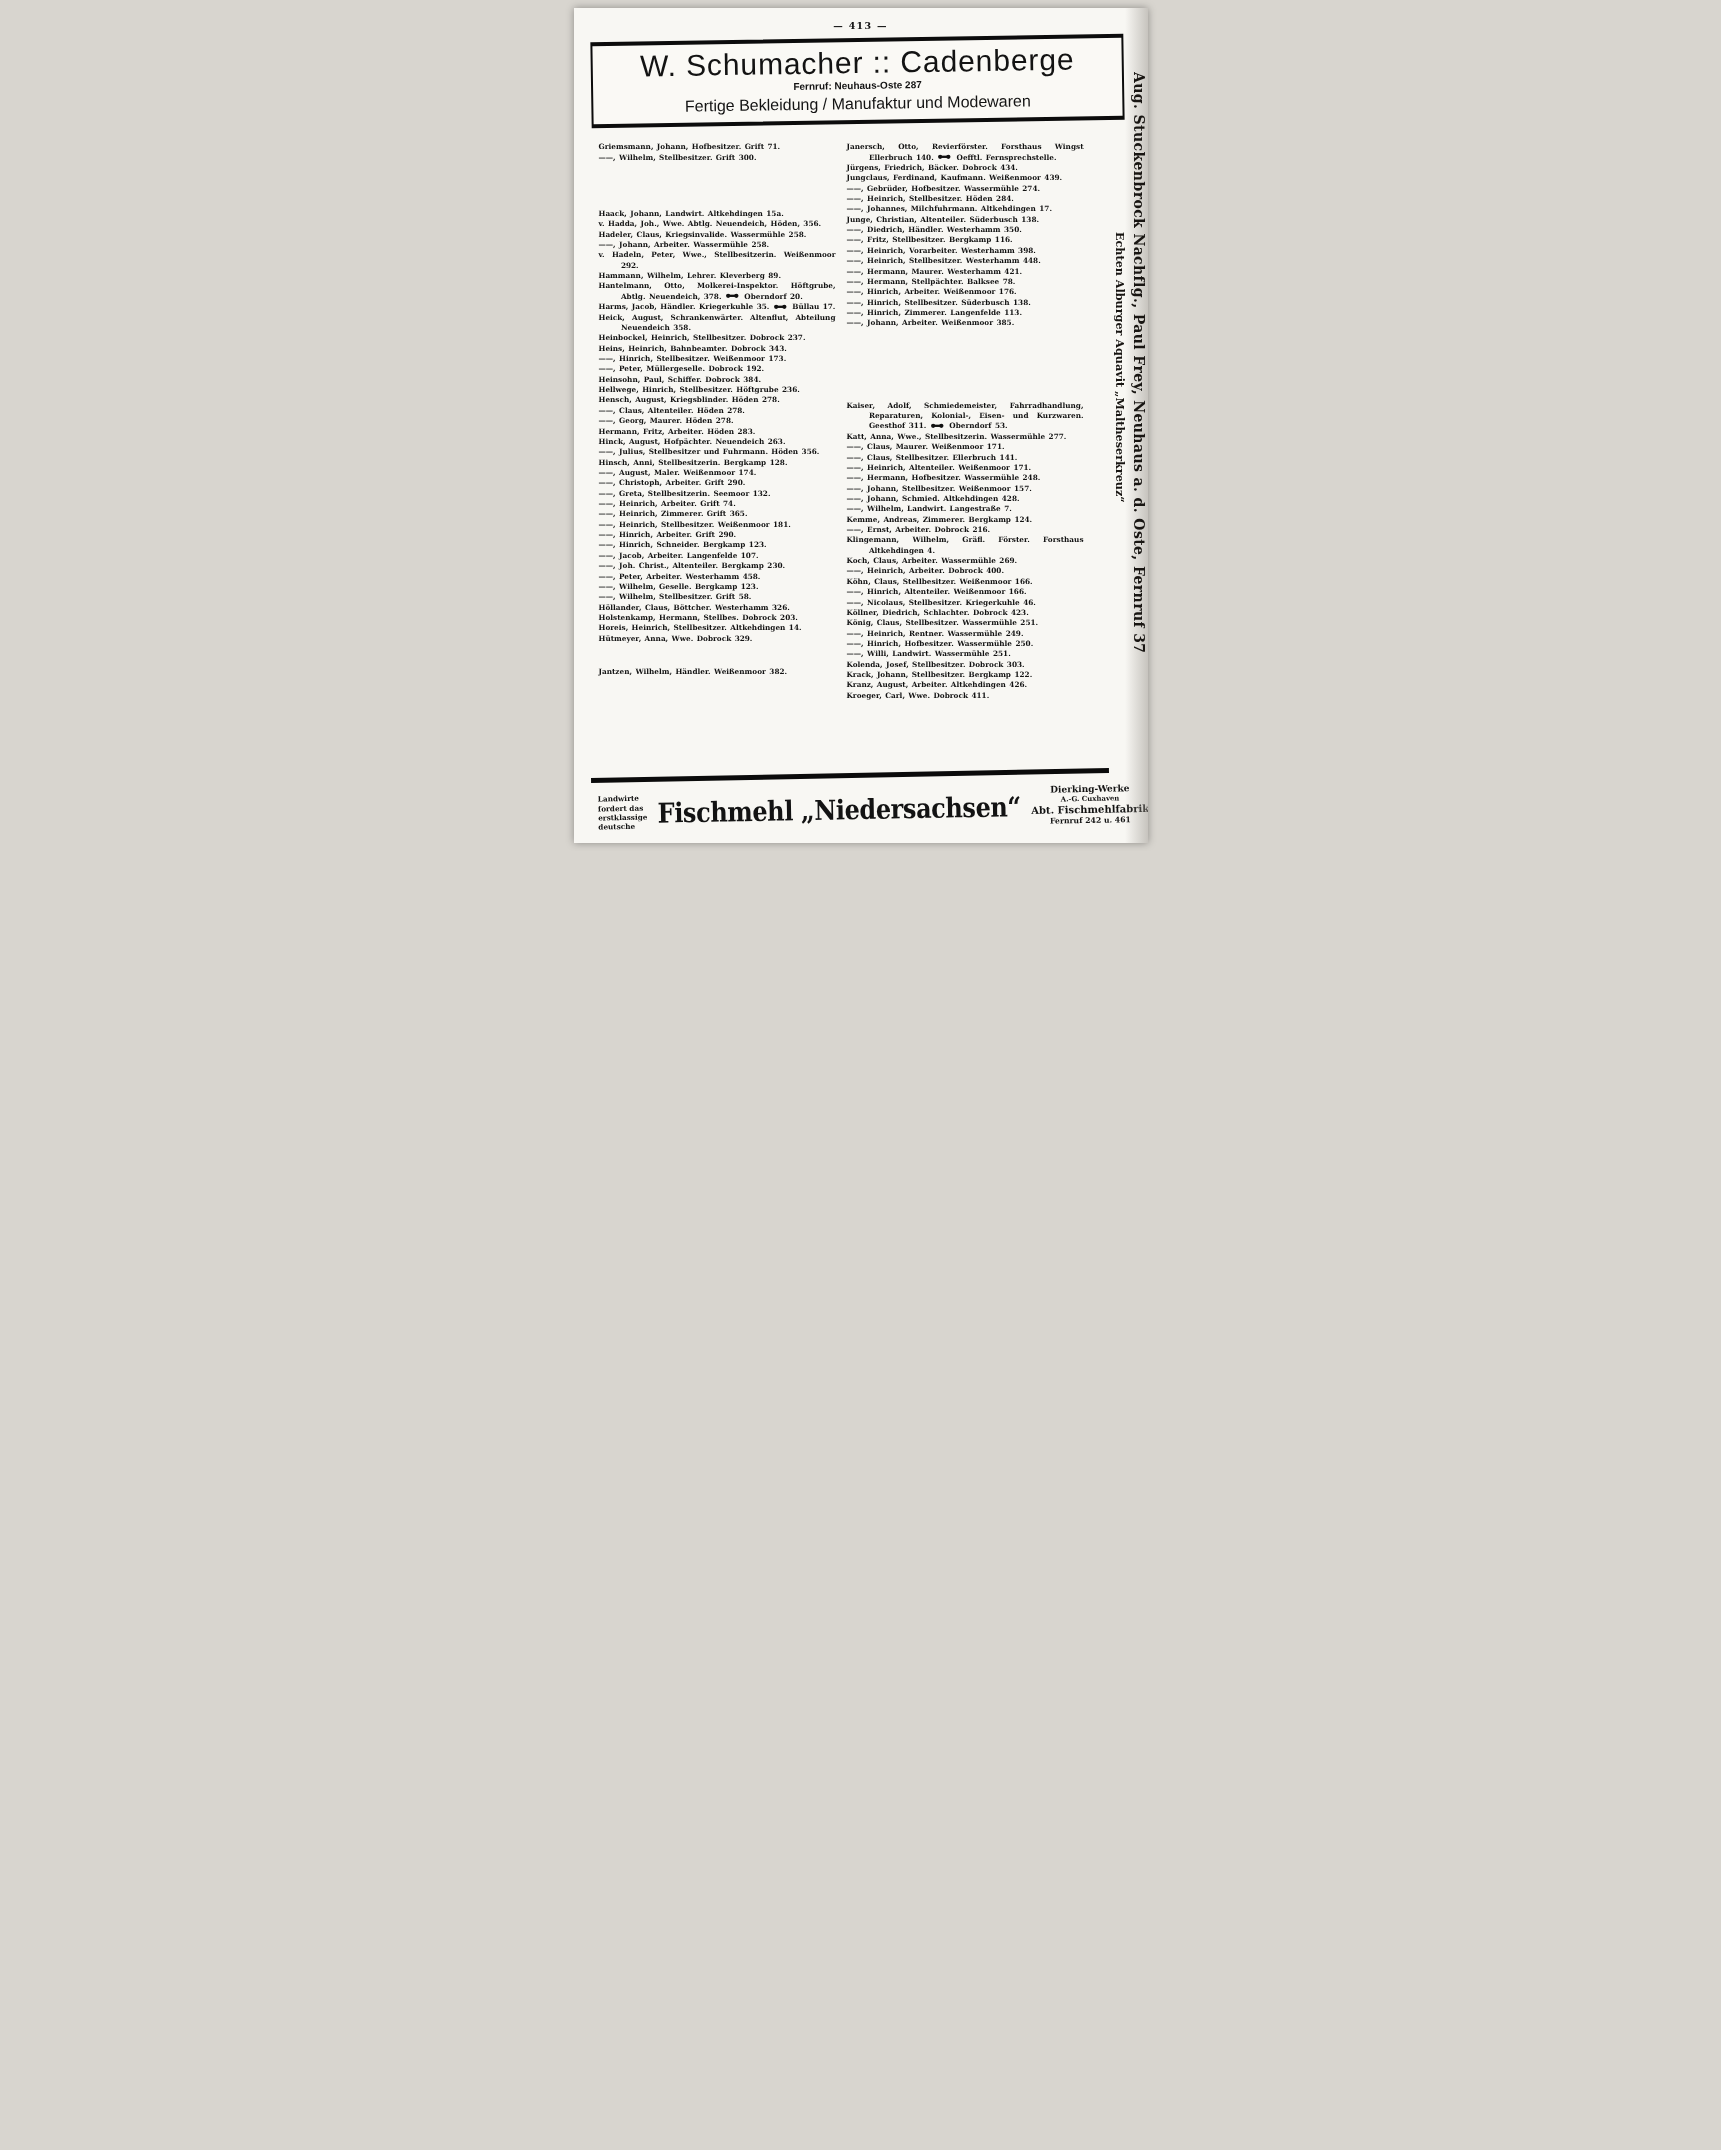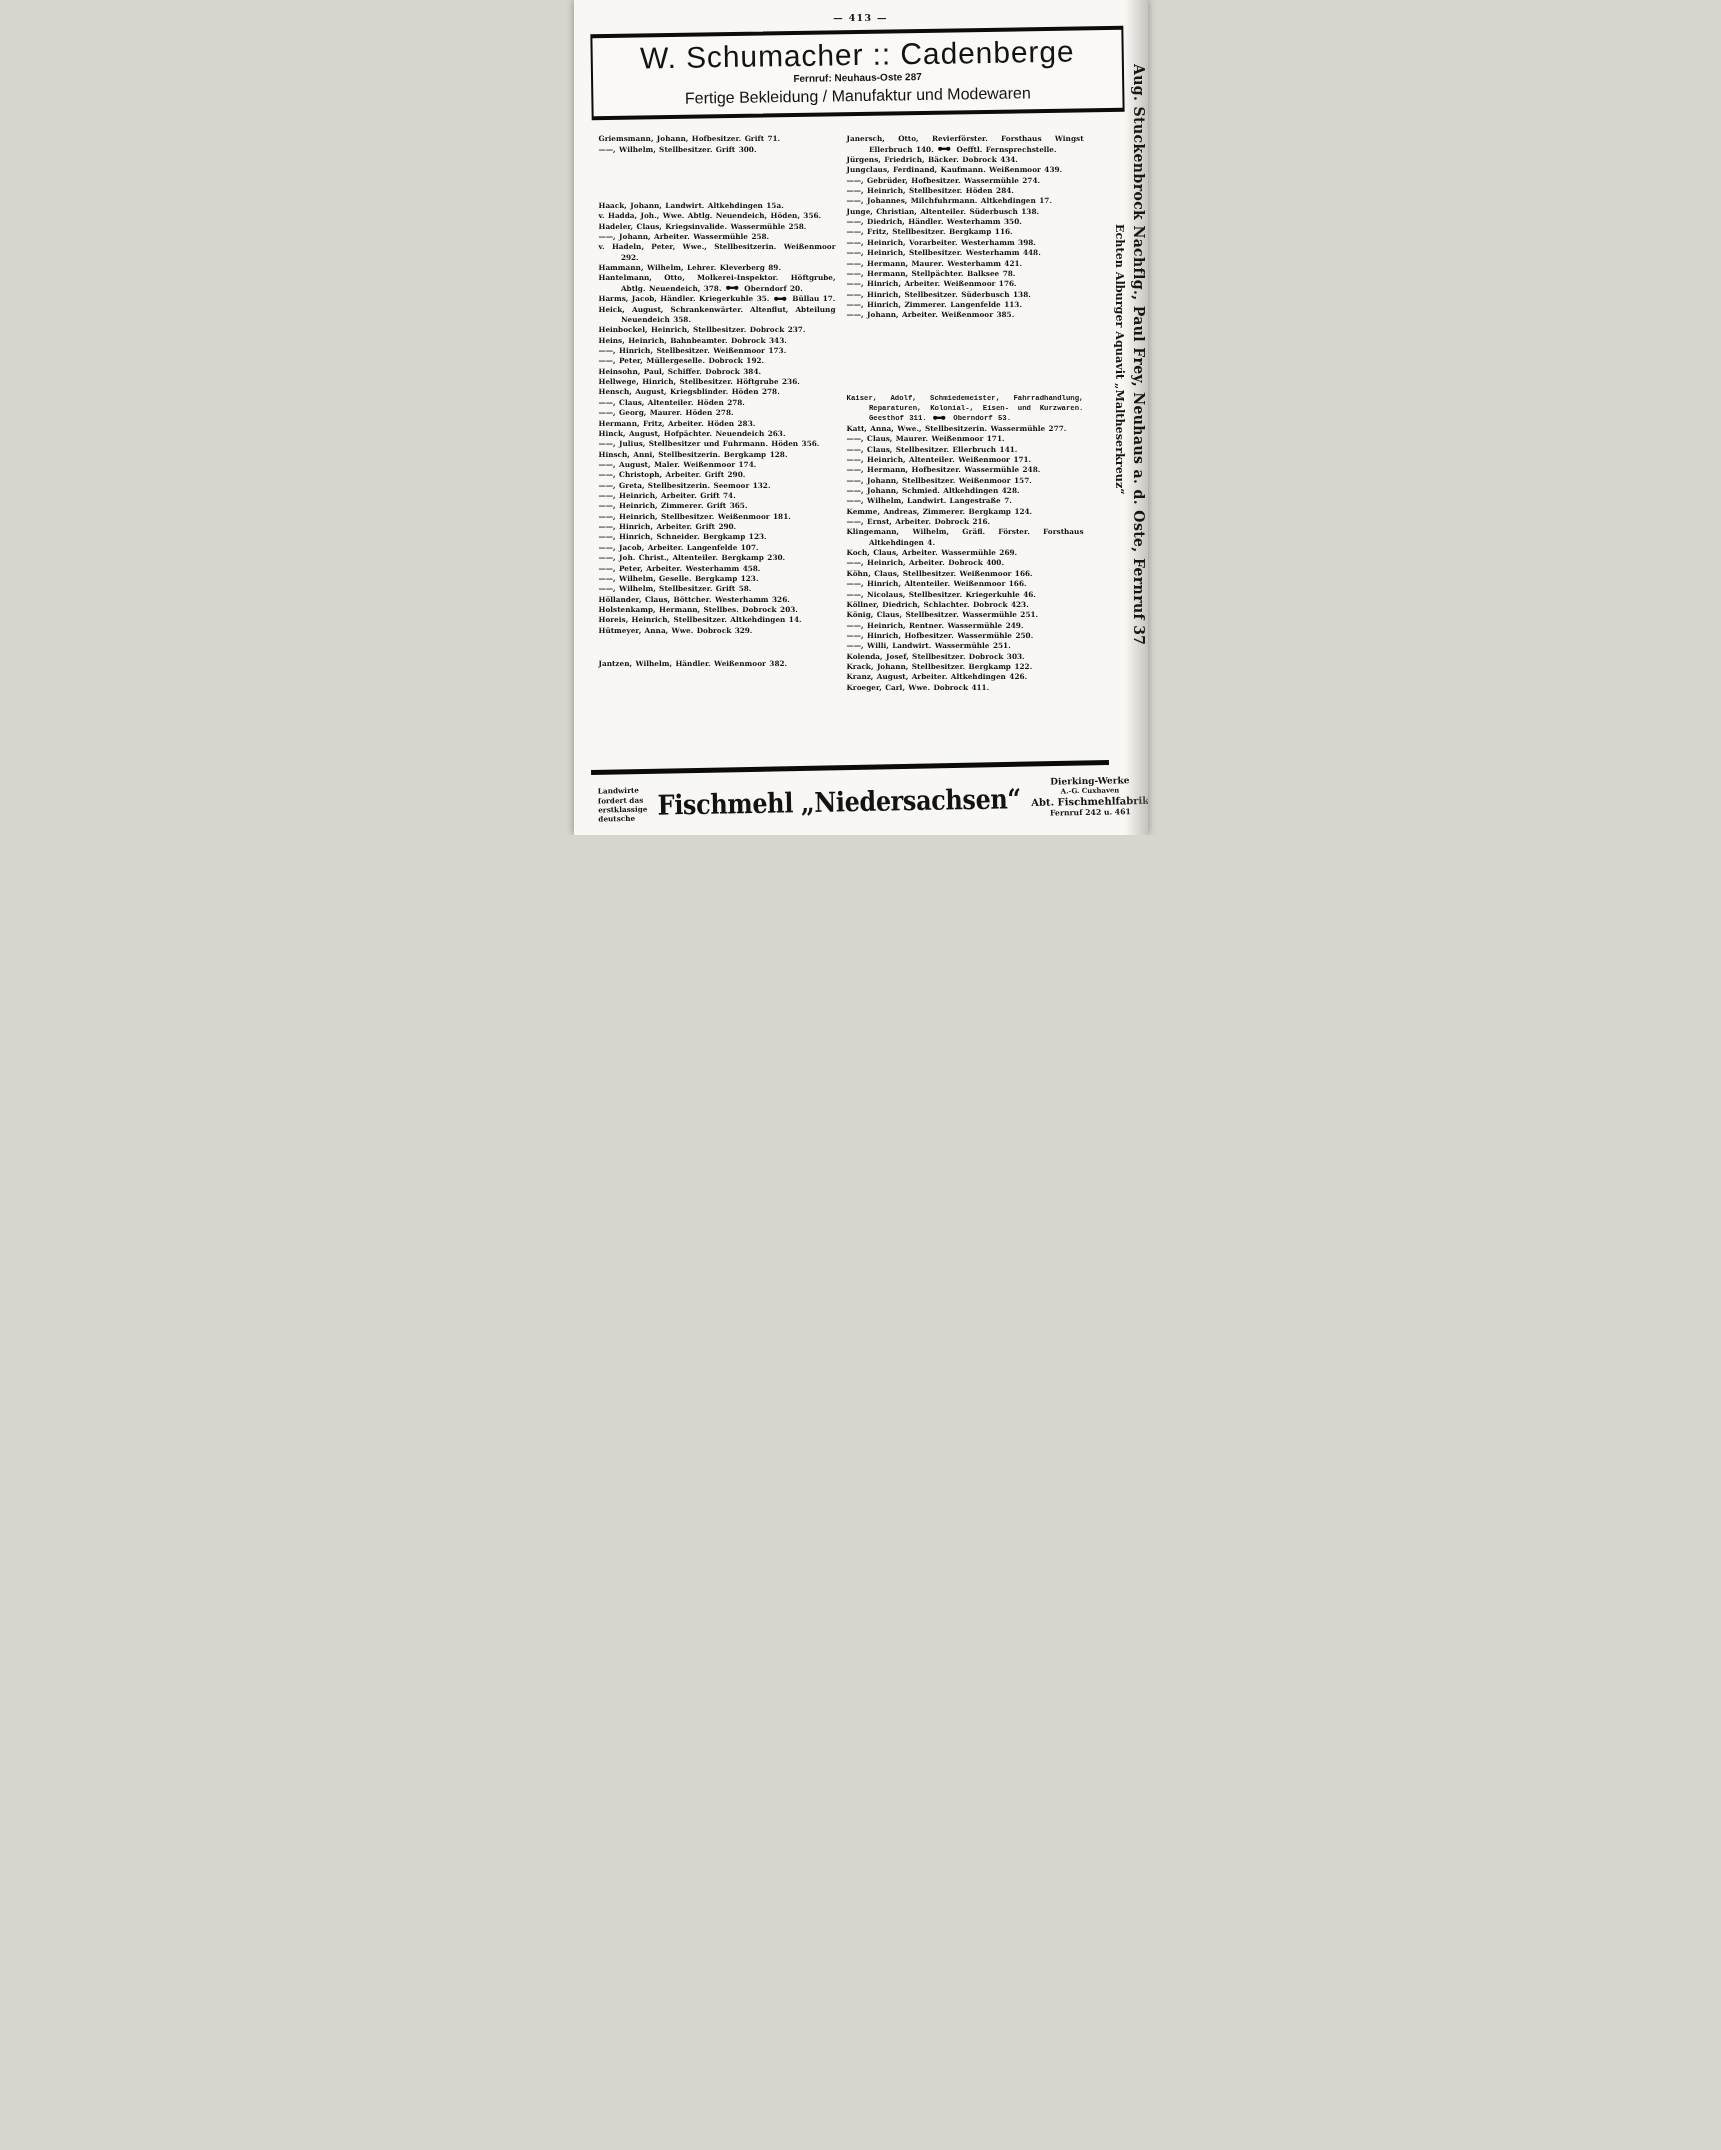--- a/index.html
+++ b/index.html
@@ -1,17 +1,17 @@
 <!DOCTYPE html>
 <html style="font-size:6.9px"><head>
 <meta charset="utf-8">
 <style>
   html,body { margin:0; padding:0; background:#d8d5cf; }
   .page {
-    position:relative; width:574px; height:835px; margin:0 auto;
+    position:relative; width:574px; height:835px; margin:8px auto;
     background:#f8f7f3; color:#131313; overflow:hidden;
     font-family:"DejaVu Serif", serif;
     box-shadow:0 0 7.7px rgba(0,0,0,.35);
   }
   .page::after {
     content:""; position:absolute; top:0; right:0; width:23px; height:100%;
     background:linear-gradient(to left, rgba(150,145,138,.5), rgba(150,145,138,0));
     pointer-events:none;
   }
   .page-number {
@@ -42,21 +42,21 @@
     display:flex; gap:11px; padding:18px 64px 0 25px;
     font-size:7.3px; font-weight:700; line-height:1.42;
   }
   .col { flex:1; min-width:0; }
   .entry {
     margin:0; padding-left:22.4px; text-indent:-22.4px; text-align:justify;
     word-spacing:0.9px;
   }
   .entry.gap-m  { margin-top:23px; }
   .entry.gap-l  { margin-top:46px; }
-  .entry.gap-xl { margin-top:72px;font-family:Liberation Mono, monospace; }
+  .entry.gap-xl { margin-top:72px; }
   .tel { display:inline-block; width:12.5px; height:5.6px; margin:0 2.2px 0 1.3px; }
   .tel svg { width:100%; height:100%; fill:#111; display:block; }
   
   .margin-ad {
     position:absolute; top:64px; right:0.9px; height:757px;
     writing-mode:vertical-rl; z-index:2; color:#181512;
   }
   .margin-ad .l1 { font-size:14px; font-weight:700; letter-spacing:0.4px; margin-left:3.4px; white-space:nowrap; }
   .margin-ad .l2 { font-size:11.2px; font-weight:700; margin-top:160px; white-space:nowrap; }
   

